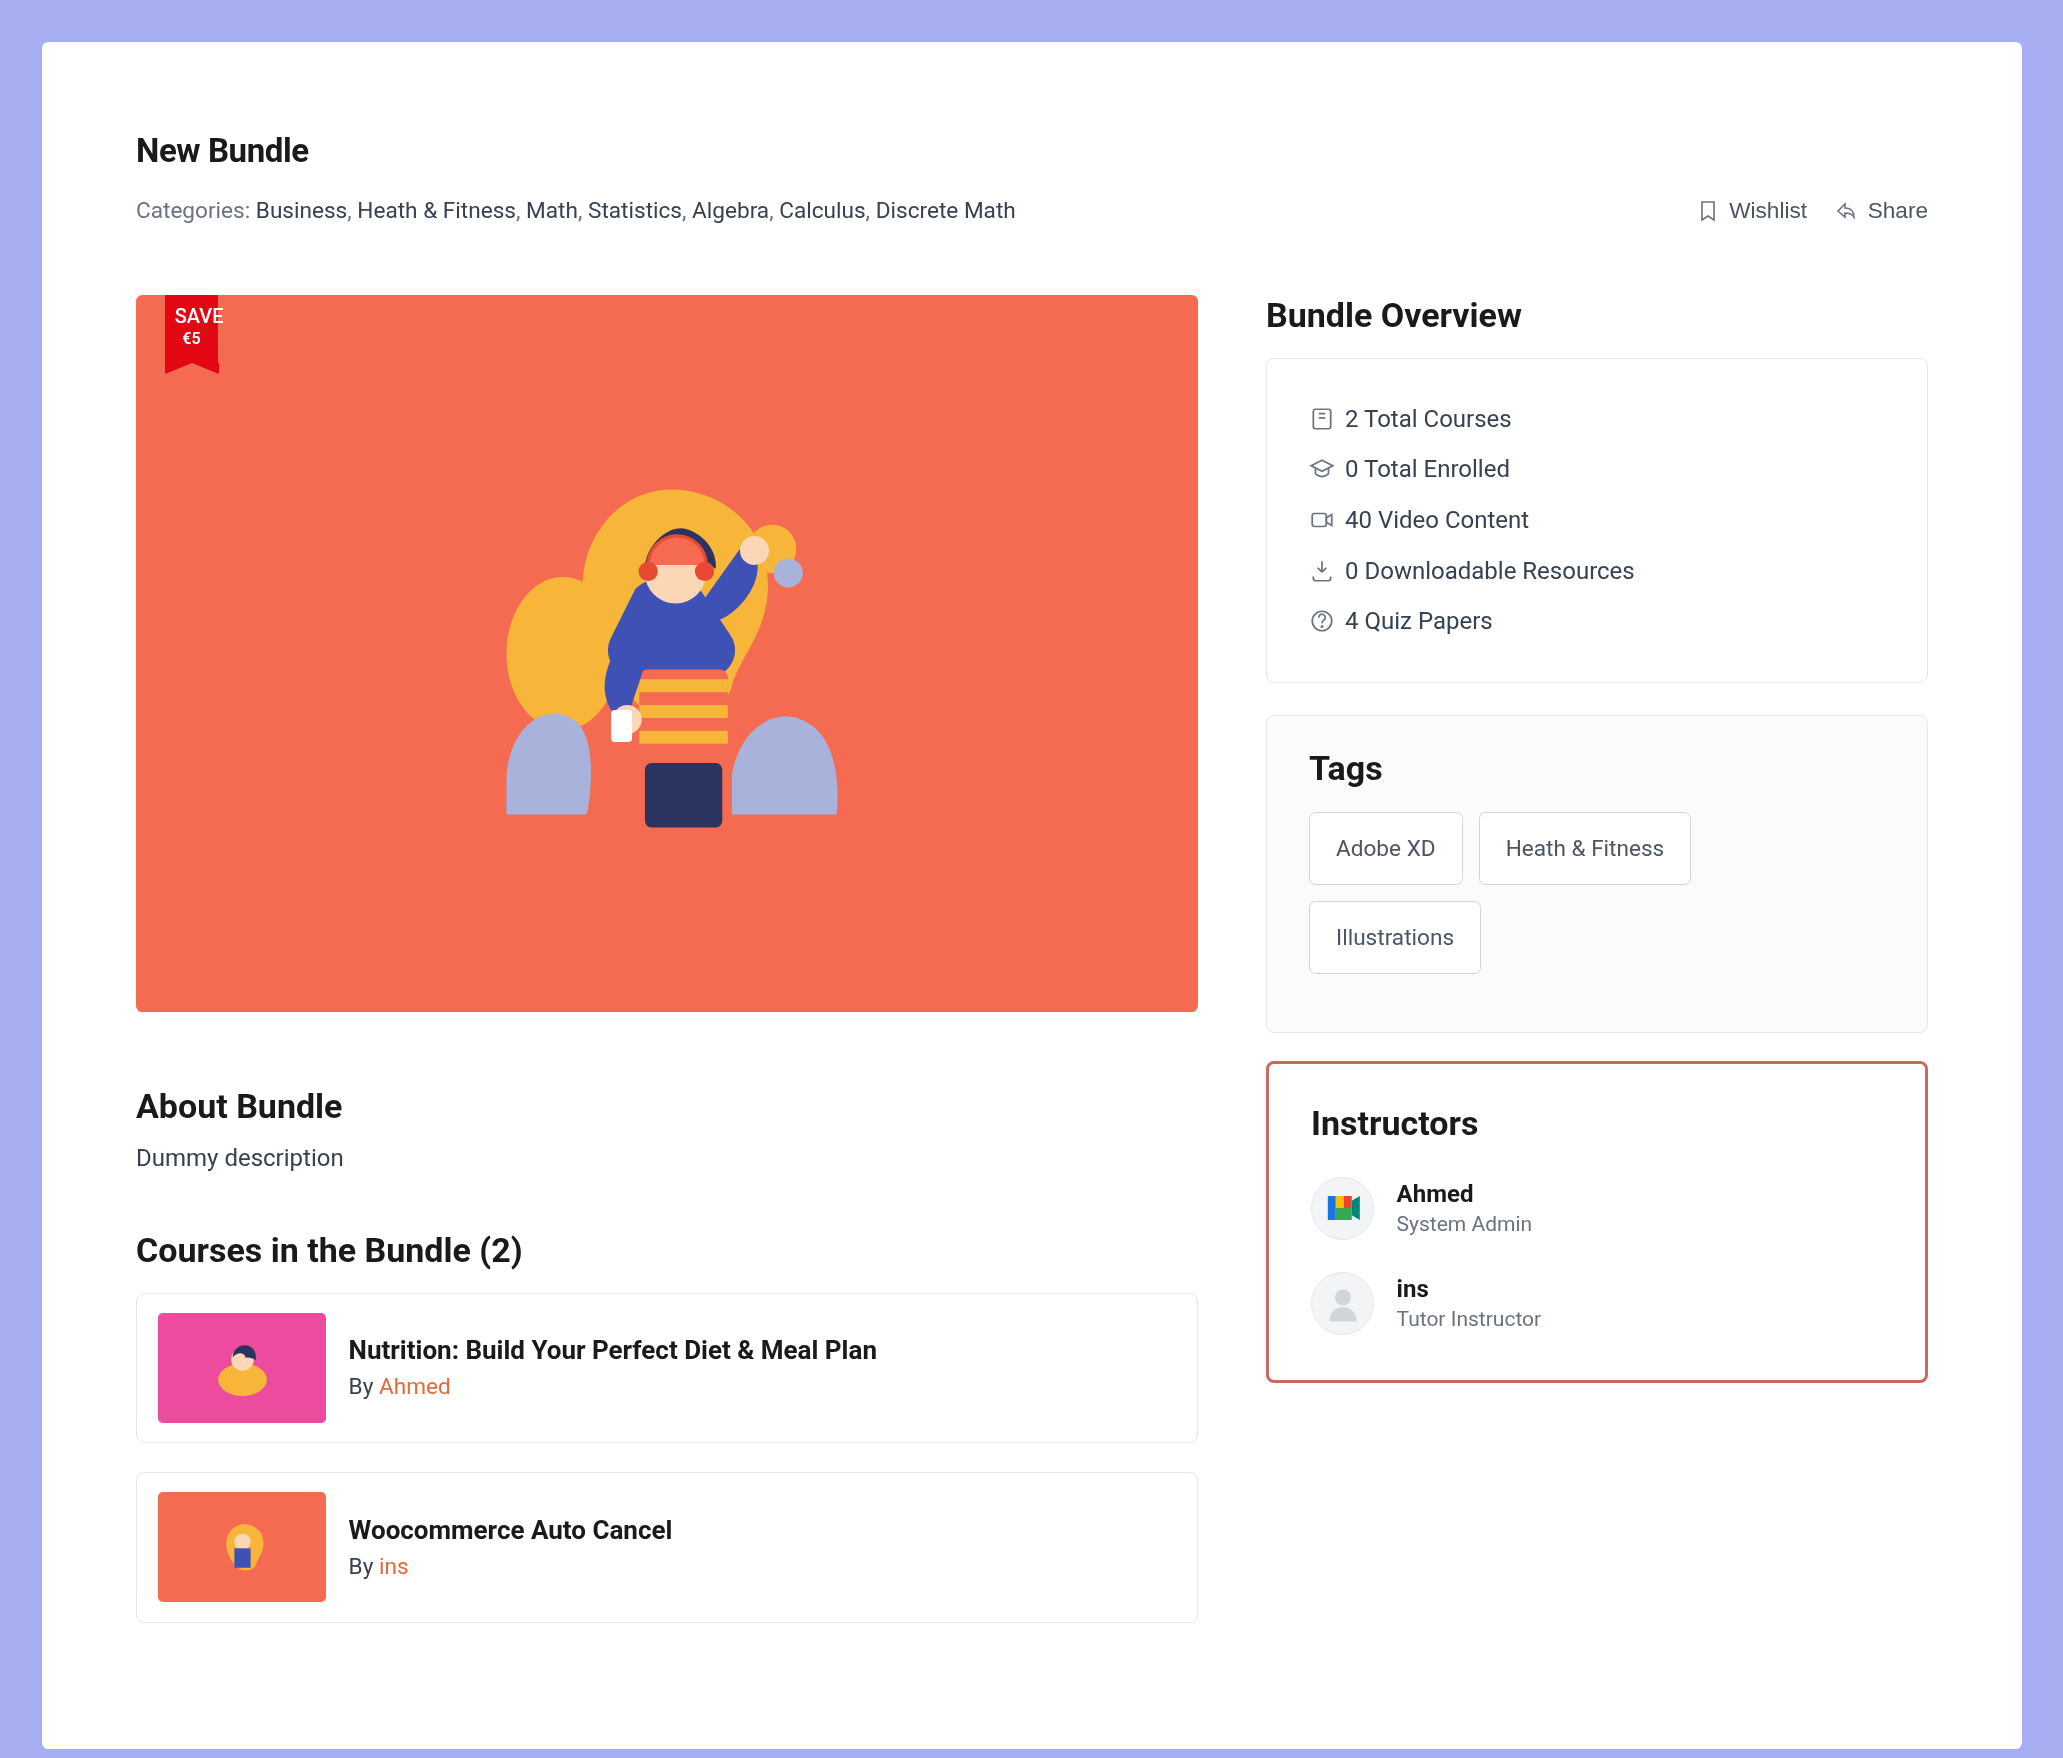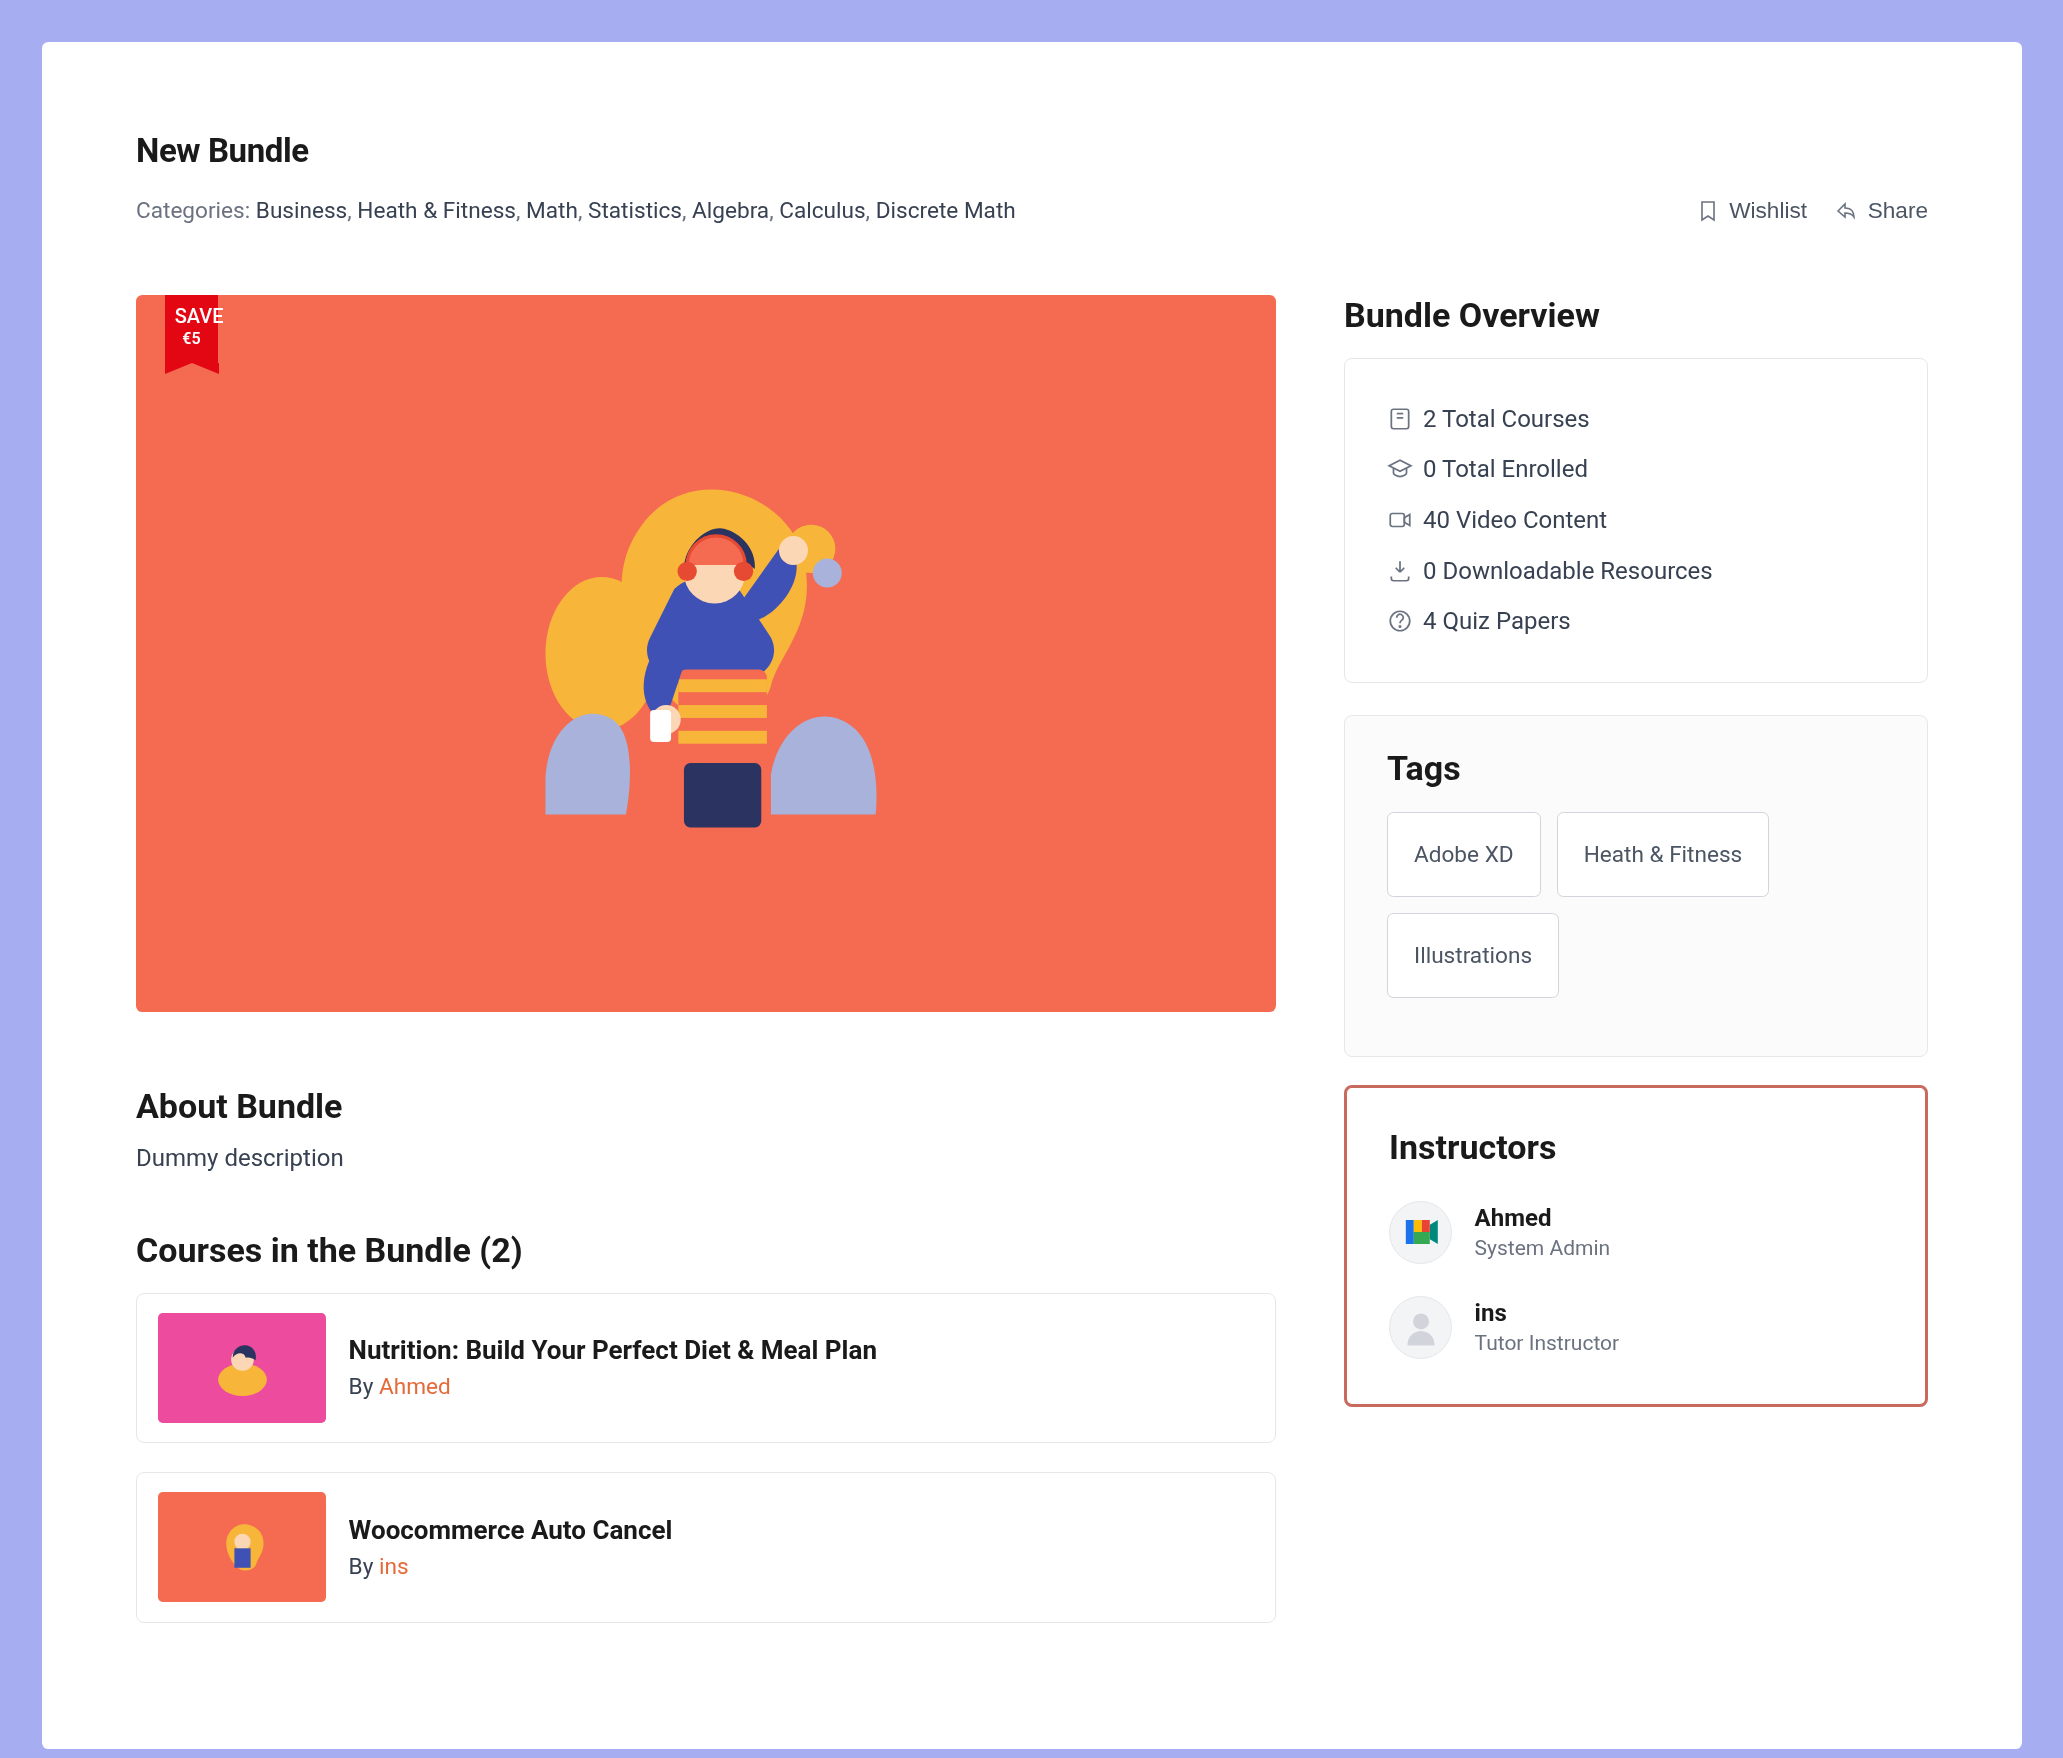--- a/index.html
+++ b/index.html
@@ -50,21 +50,21 @@
     color: #4b5563;
     cursor: pointer;
   }
   .action-btn svg { width: 24px; height: 24px; stroke: #6b7280; fill: none; stroke-width: 1.6; }
 
   .content {
     display: flex;
     gap: 68px;
   }
   .left { flex: 1; }
-  .right { width: 584px; flex-shrink: 0; }
+  .right { width: 662px; flex-shrink: 0; }
 
   .hero {
     position: relative;
     width: 100%;
     height: 717px;
     background: #f46b52;
     border-radius: 6.4px;
     overflow: hidden;
     display: flex;
     align-items: center;
@@ -183,21 +183,21 @@
     font-size: 34px;
     font-weight: 700;
     color: #1a1a1a;
     margin-bottom: 24px;
   }
   .tag {
     display: inline-block;
     border: 1.2px solid #d1d5db;
     background: #fff;
     border-radius: 6.4px;
-    padding: 28px 26px;
+    padding: 22px 26px;
     font-size: 22.6px;
     color: #4b5563;
     margin-right: 16px;
     margin-bottom: 16px;
   }
   .instructors-box {
     border: 3.2px solid #c96a5e;
     border-radius: 8px;
     padding: 39px 42px 45px 42px;
     background: #fff;

